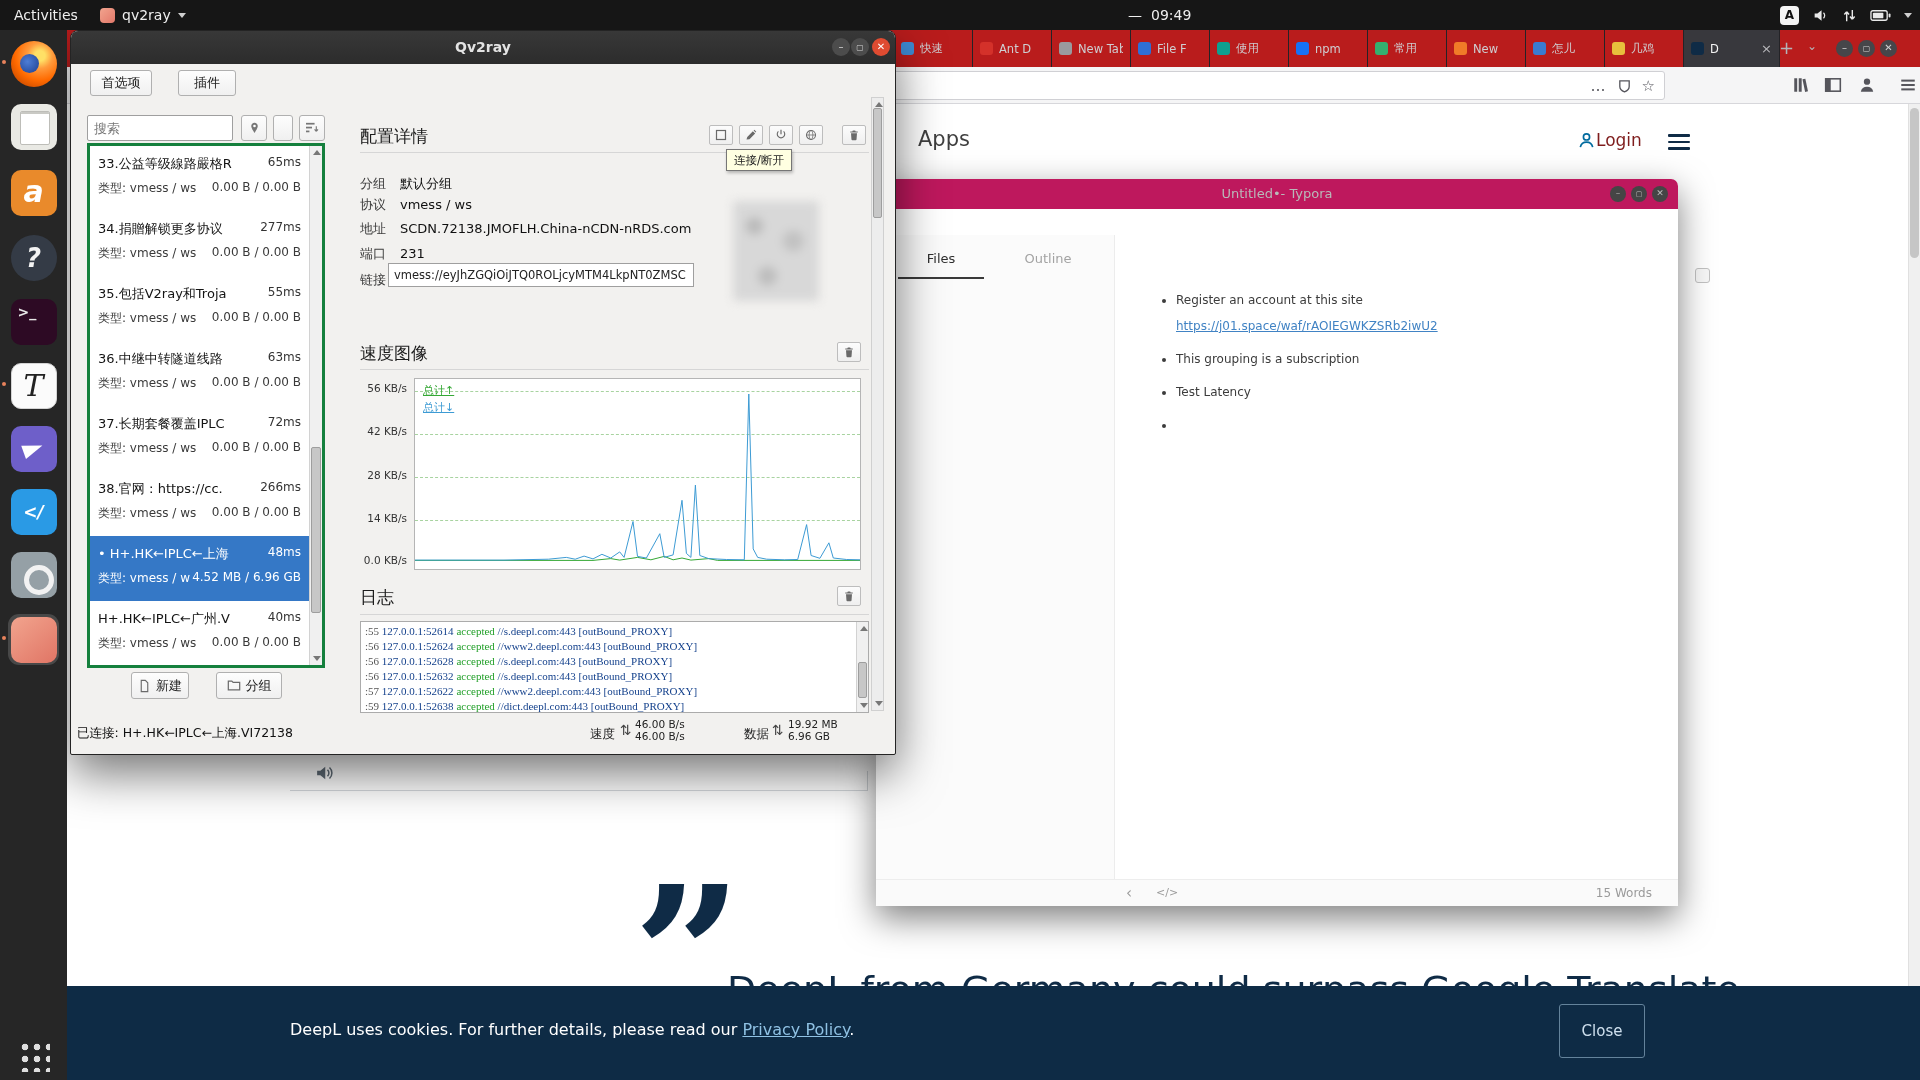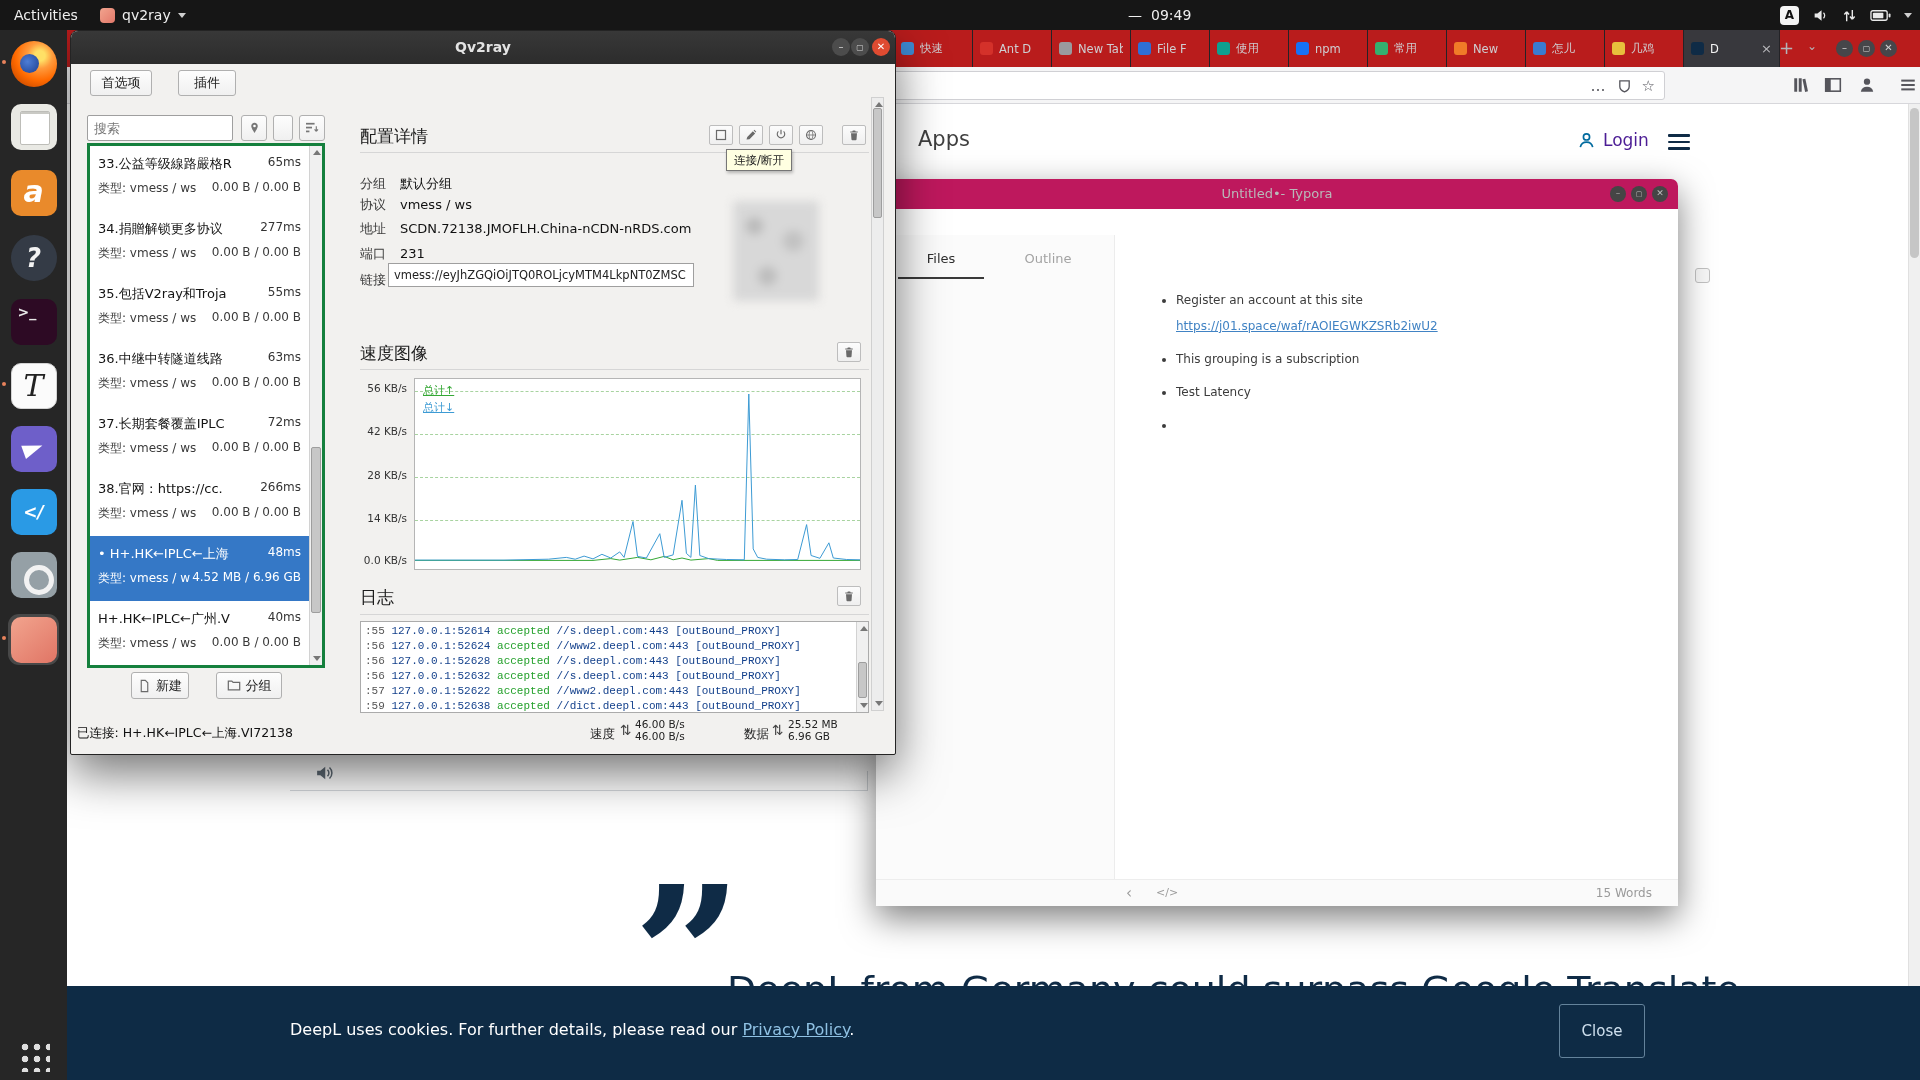--- a/index.html
+++ b/index.html
@@ -68,21 +68,21 @@
 #ff-urlbar{position:absolute;left:763px;top:4px;width:835px;height:29px;background:#fff;border:1px solid #d0d0d4;border-radius:3px;display:flex;align-items:center;justify-content:flex-end;gap:10px;padding-right:9px;color:#55555c}
 #ff-urlbar .dots{font-size:15px;letter-spacing:1px}
 .star::after{content:"☆";font-size:15px;color:#55555c}
 .ff-tbico{position:absolute;top:9px}
 .ff-tbico svg{fill:#55555c}
 #ff-scroll{position:absolute;right:0;top:74px;bottom:0;width:12px;background:#f0f0f0;border-left:1px solid #e0e0e0}
 #ff-scroll .thumb{position:absolute;left:1px;top:4px;width:9px;height:150px;background:#c6c6c6;border-radius:5px}
 
 
 #dl-apps{position:absolute;left:851px;top:97px;font-size:21px;color:#3f3f3f}
-#dl-login{position:absolute;left:1510px;top:100px;display:flex;gap:7px;align-items:center;color:#4c1d95;font-size:17px}
+#dl-login{position:absolute;left:1510px;top:100px;display:flex;align-items:center;color:#7f1d1d;font-size:17px}
 #dl-login svg{fill:none;stroke:#006a9e;stroke-width:1.4}
 #dl-burger{position:absolute;left:1601px;top:104px;width:22px}
 #dl-burger i{display:block;height:2.5px;background:#0f2b46;margin-bottom:4px;border-radius:1px}
 #dl-widget{position:absolute;left:1628px;top:238px;width:15px;height:15px;border:1px solid #c2c2c2;border-radius:3px;background:#f7f7f7}
 #dl-srcline{position:absolute;left:223px;top:760px;width:577px;border-bottom:1px solid #d5d9dd}
 #dl-srcnub{position:absolute;left:800px;top:741px;width:1px;height:20px;background:#d5d9dd}
 #dl-speaker{position:absolute;left:247px;top:733px}
 #dl-speaker svg{fill:#5f6b76}
 #dl-quote{position:absolute;left:566px;top:845px;font-family:"DejaVu Serif","Liberation Serif",serif;font-weight:bold;font-size:190px;line-height:.85;color:#0f2b46}
 #dl-headline{position:absolute;left:660px;top:938px;font-size:38px;font-weight:400;color:#0f2b46;white-space:nowrap}
@@ -170,21 +170,21 @@
 #qv-speed-trash{position:absolute;left:766px;top:311px}
 .ytick{position:absolute;left:272px;width:64px;text-align:right;font-size:10.5px;color:#333}
 #qv-chart{position:absolute;left:343px;top:347px;width:447px;height:192px;background:#fff;border:1px solid #b5b5b5}
 #qv-chart .gl{position:absolute;left:0;right:0;border-top:1px dashed #a8d3a0}
 #qv-chart svg{position:absolute;left:0;top:0;width:445px;height:190px}
 .lg{position:absolute;left:8px;font-size:11px;text-decoration:underline}
 #lg-up{top:4px}
 #lg-dn{top:21px}
 #qv-h-log{left:289px;top:555px}
 #qv-log-trash{position:absolute;left:766px;top:555px}
-#qv-log{position:absolute;left:289px;top:590px;width:509px;height:92px;background:#fff;border:1px solid #ababab;overflow:hidden;font-family:Liberation Mono, monospace;font-size:11px;line-height:15px;padding:2px 4px;white-space:nowrap}
+#qv-log{position:absolute;left:289px;top:590px;width:509px;height:92px;background:#fff;border:1px solid #ababab;overflow:hidden;font-family:Liberation Serif, serif;font-size:11px;line-height:15px;padding:2px 4px;white-space:nowrap}
 #qv-log .t{color:#555}
 #qv-log .s,#qv-log .d,#qv-log .g{color:#14418c}
 #qv-log .v{color:#23a02a}
 #qv-log-scroll{position:absolute;right:0;top:0;bottom:0;width:12px;background:#f0f0f0;border-left:1px solid #d2d2d2}
 #qv-log-scroll .th{position:absolute;left:1px;bottom:14px;width:9px;height:40%;background:#c7c7c7;border:1px solid #9e9e9e;border-radius:2px}
 #qv-vscroll{position:absolute;left:800px;top:66px;width:13px;height:614px;background:#ededed;border:1px solid #d0d0d0}
 #qv-vscroll .th{position:absolute;left:1px;top:10px;width:9px;height:110px;background:#c7c7c7;border:1px solid #9e9e9e;border-radius:2px}
 .sb-lab{position:absolute;top:695px;font-size:12.5px;color:#222}
 #sb-speed-label{left:519px}
 #sb-data-label{left:673px}
@@ -582,21 +582,21 @@
 
   <span class="sb-lab" id="sb-speed-label">速度</span>
   <span class="sb-ud" id="sb-ud1"></span>
   <span class="sb-vals" id="sb-speed-vals">
       <span>46.00 B/s</span>
       <span>46.00 B/s</span>
     </span>
   <span class="sb-lab" id="sb-data-label">数据</span>
   <span class="sb-ud" id="sb-ud2"></span>
   <span class="sb-vals" id="sb-data-vals">
-      <span>25.52 MB</span>
+      <span>19.92 MB</span>
       <span>6.96 GB</span>
     </span>
 </div>
 
 <div id="topbar">
   <span id="tb-activities">Activities</span>
   <span id="tb-app">
     <span class="mini"></span>
     <span>qv2ray</span>
     <span class="caret"></span>

